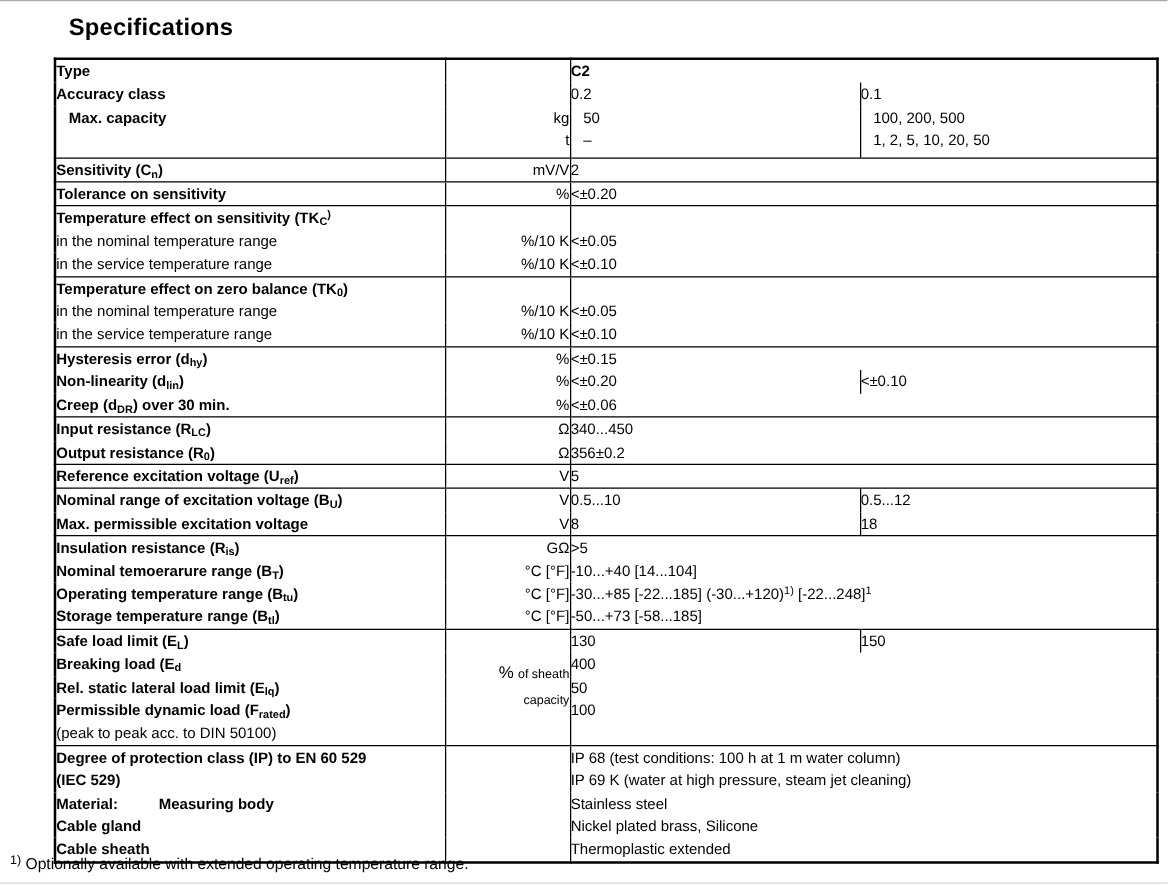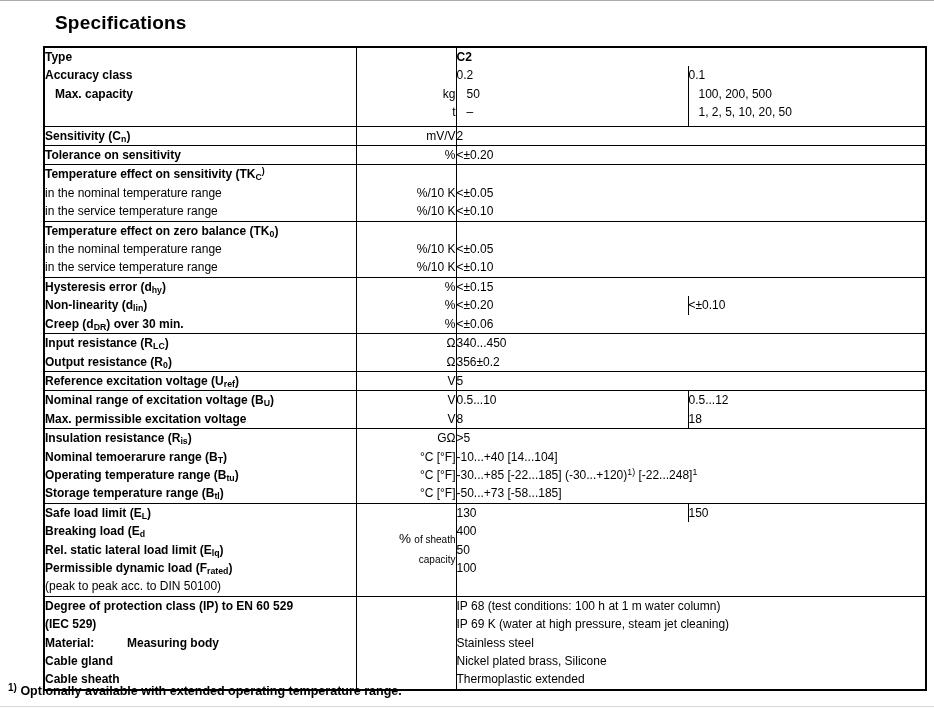--- a/index.html
+++ b/index.html
@@ -54,21 +54,21 @@
   .unit-big { font-size:13.5px; }
   .unit-small { font-size:10px; }
 
   
   #spec tbody:nth-of-type(1) tr:nth-child(3) td { vertical-align:top; padding-bottom:4px;padding-left:10px; }
   
   #spec tbody:nth-of-type(11) tr:nth-child(4) td:last-child { vertical-align:top;margin-left:28px; }
 
   .footnote {
     position:absolute; left:8px; top:684px;
-    font-size:12.5px; line-height:15px;font-weight:bold;
+    font-size:12.5px; line-height:15px;
   }
   .footnote sup { font-size:10px; vertical-align:0.4em; }
 </style>
 </head>
 <body>
 
 <div class="hairline top"></div>
 
 <h1 class="title">Specifications</h1>
 

